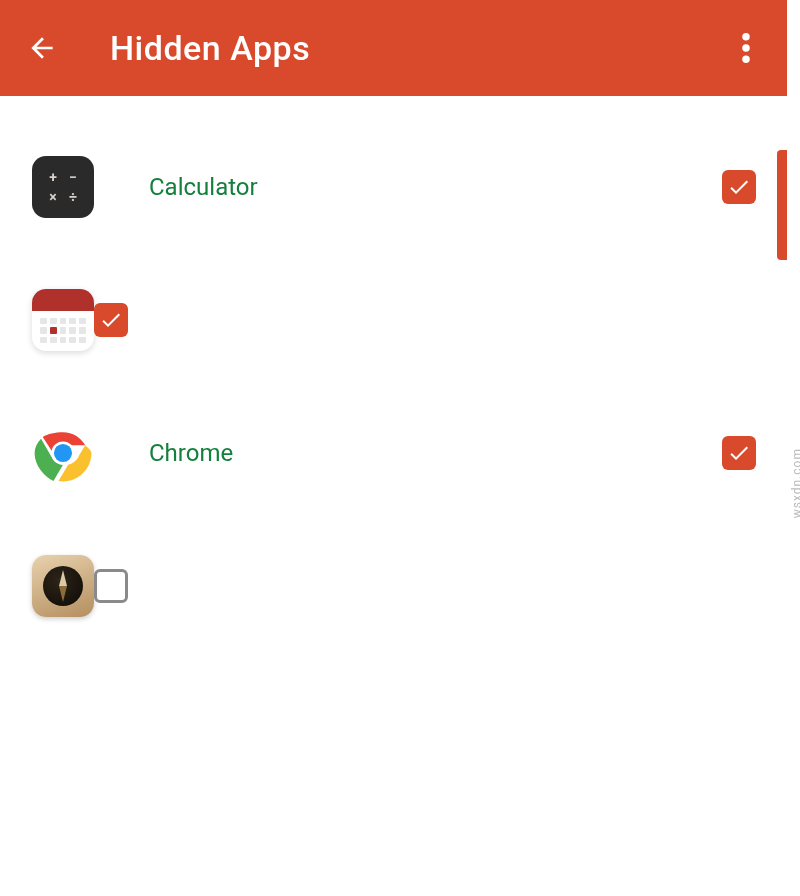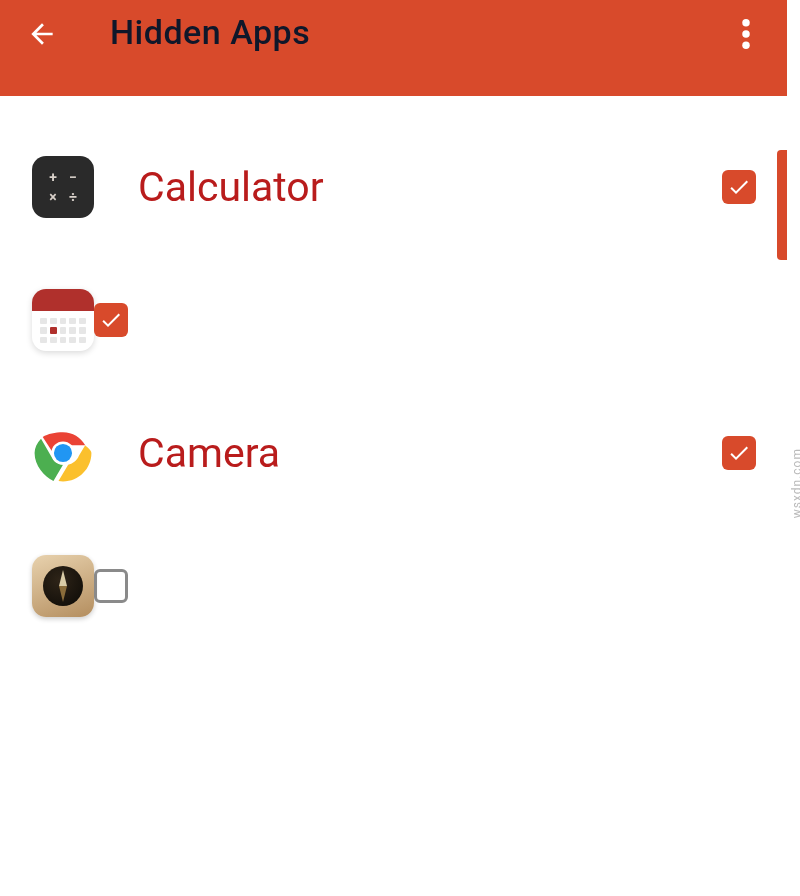--- a/index.html
+++ b/index.html
@@ -1,25 +1,25 @@
 <!DOCTYPE html>
 <html><head>
   <meta charset="utf-8">
   <style>
     * { margin: 0; padding: 0; box-sizing: border-box; }
     html, body { width: 800px; height: 896px; font-family: Roboto, Arial, sans-serif; background: #fff; overflow: hidden; }
     .screen { width: 788px; height: 896px; background: #fff; position: relative; }
-    .appbar { height: 96px; background: #d84a2b; display: flex; padding: 12px 20px; color: #0f172a; }
+    .appbar { height: 96px; background: #d84a2b; display: flex; align-items: center; padding: 0 20px; color: #ffffff; }
     .back-btn { width: 44px; height: 44px; display: flex; align-items: center; justify-content: center; cursor: pointer; }
     .title { font-size: 34px; font-weight: 500; margin-left: 46px; letter-spacing: 0.5px; }
     .menu-btn { margin-left: auto; width: 44px; height: 44px; display: flex; align-items: center; justify-content: center; cursor: pointer; }
     .list { padding-top: 24px; }
     .item { display: flex; align-items: center; height: 133px; padding: 0 32px; cursor: pointer; }
     .app-icon { width: 62px; height: 62px; border-radius: 14px; flex-shrink: 0; display: flex; align-items: center; justify-content: center; }
-    .app-label { font-size: 41px; color: #b91c1c; margin-left: 44px; flex: 1; }
+    .app-label { font-size: 24px; color: #15803d; margin-left: 55px; flex: 1; }
     .check { width: 34px; height: 34px; border-radius: 6px; display: flex; align-items: center; justify-content: center; }
     .check.on { background: #d84a2b; }
     .check.off { border: 3px solid #8a8a8a; }
     .scroll-indicator { position: absolute; right: -11px; top: 150px; width: 22px; height: 110px; background: #d84a2b; border-radius: 4px 0 0 4px; }
     .watermark { position: absolute; right: 3px; top: 50%; transform: translateY(-50%) rotate(-90deg); transform-origin: right center; font-size: 12px; color: #bbb; letter-spacing: 1px; }
     .right-border { position: absolute; right: 0; top: 96px; bottom: 0; width: 1px; background: #ddd; }
     .outer-border { position: absolute; left: 787px; top: 0; width: 13px; height: 896px; background: #fff; }
 
     
     .ic-calculator { background: #2a2a2a; }
@@ -116,21 +116,21 @@
       <div class="app-icon ic-chrome">
         <svg width="62" height="62" viewBox="0 0 48 48">
           <circle cx="24" cy="24" r="22" fill="#fff"></circle>
           <path fill="#ea4335" d="M24 8c7.4 0 13.8 4 17.2 10H24c-3.6 0-6.7 1.9-8.4 4.8L8.3 11.6C12.2 9.3 17.9 8 24 8z"></path>
           <path fill="#4caf50" d="M7 13l8.6 14.9c1.5 3.2 4.7 5.1 8.4 5.1l-7.4 12.7C9.4 42.1 2 33.9 2 24c0-4 1.9-7.7 5-11z"></path>
           <path fill="#fbc02d" d="M41.2 18c1.8 1.9 4.8 3.7 4.8 6 0 12.2-9.8 22-22 22-1.2 0-2.4-.1-3.5-.3L28 33c3.1-.6 7-3.1 8.3-6.9L41.2 18z"></path>
           <circle cx="24" cy="24" r="9" fill="#fff"></circle>
           <circle cx="24" cy="24" r="7" fill="#2196f3"></circle>
         </svg>
       </div>
-      <div class="app-label">Camera</div>
+      <div class="app-label">Chrome</div>
       <div class="check on">
         <svg width="24" height="24" viewBox="0 0 24 24">
             <path fill="#fff" d="M9 16.17 4.83 12l-1.42 1.41L9 19 21 7l-1.41-1.41z"></path>
           </svg>
       </div>
     </div>
 
 
     <div class="item">
       <div class="app-icon ic-compass">

